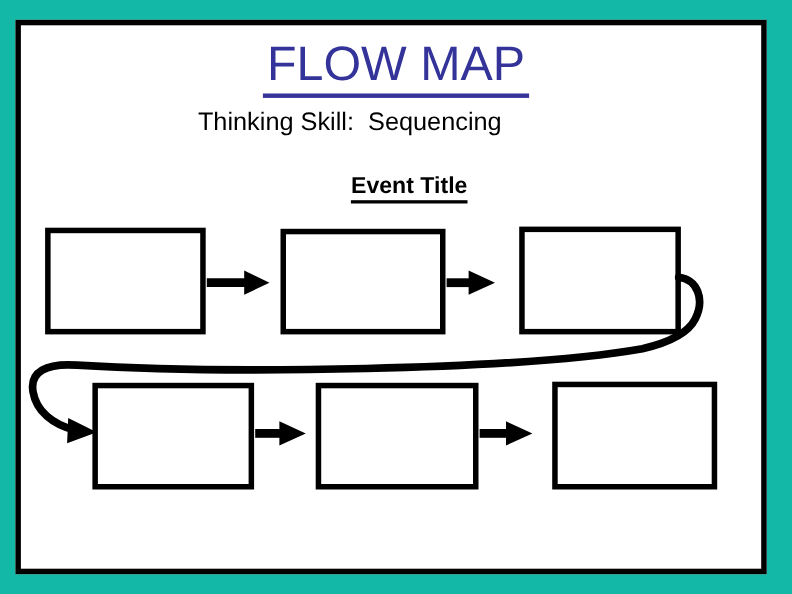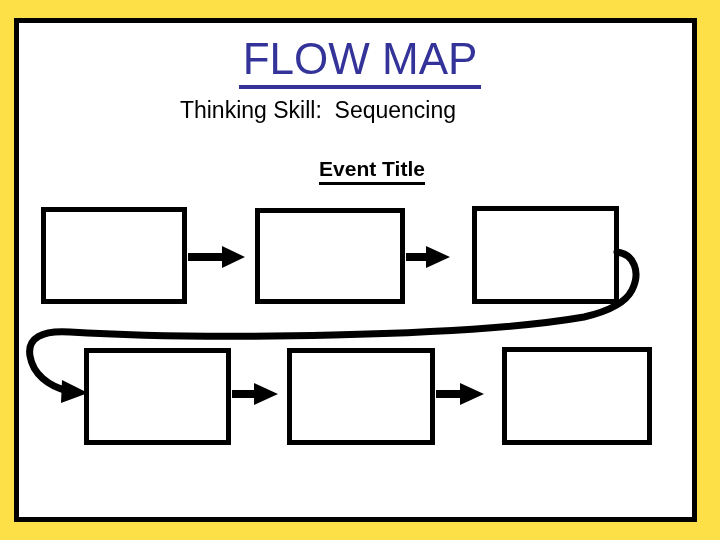--- a/index.html
+++ b/index.html
@@ -11,21 +11,21 @@
     width: 720px;
     height: 540px;
     overflow: hidden;
     font-family: "Liberation Sans", sans-serif;
   }
 
   #slide {
     position: relative;
     width: 720px;
     height: 540px;
-    background: #fde047;
+    background: #14b8a6;
   }
 
   
   #slide-frame {
     position: absolute;
     left: 14px;
     top: 18px;
     width: 683px;
     height: 504px;
     border: 5px solid #000000;

